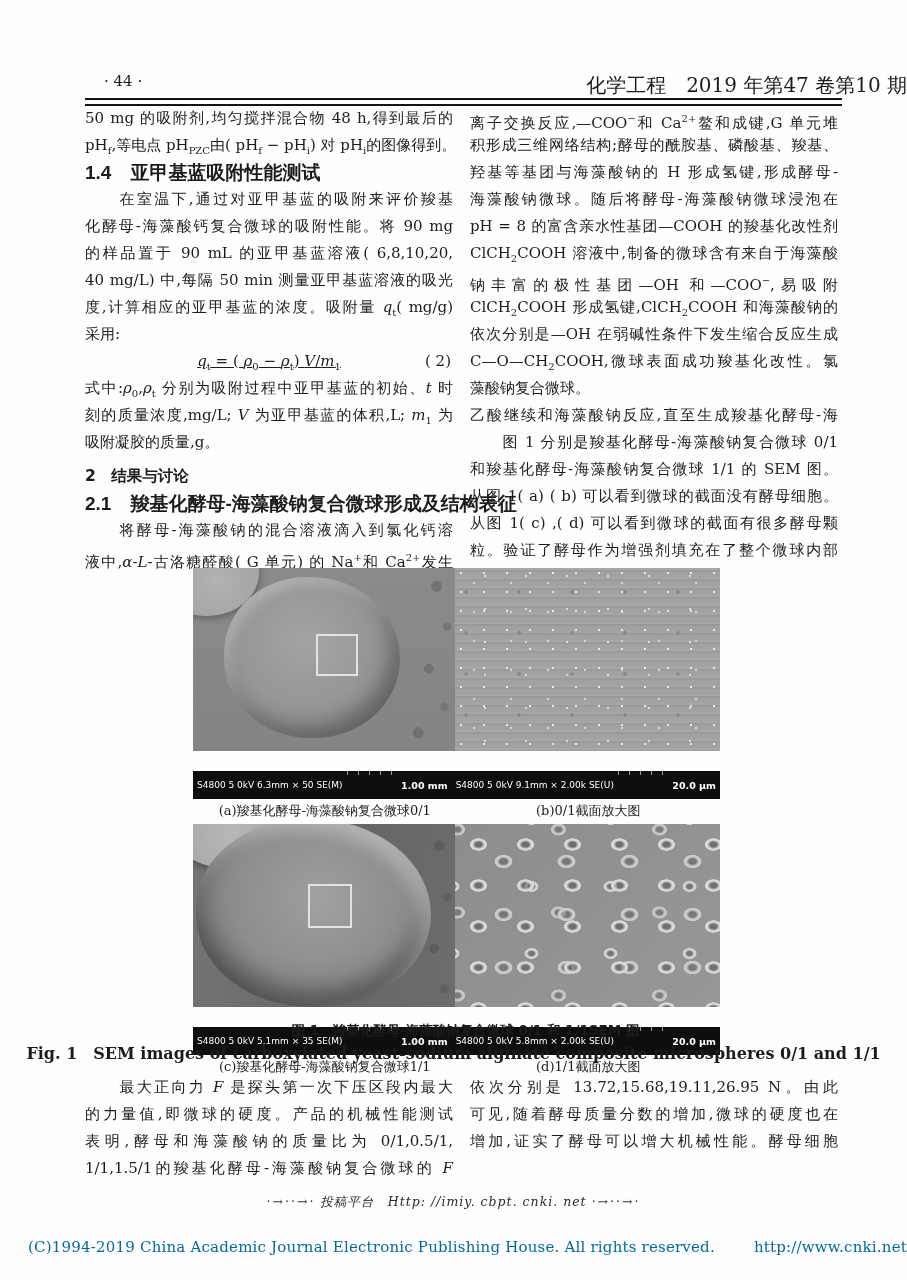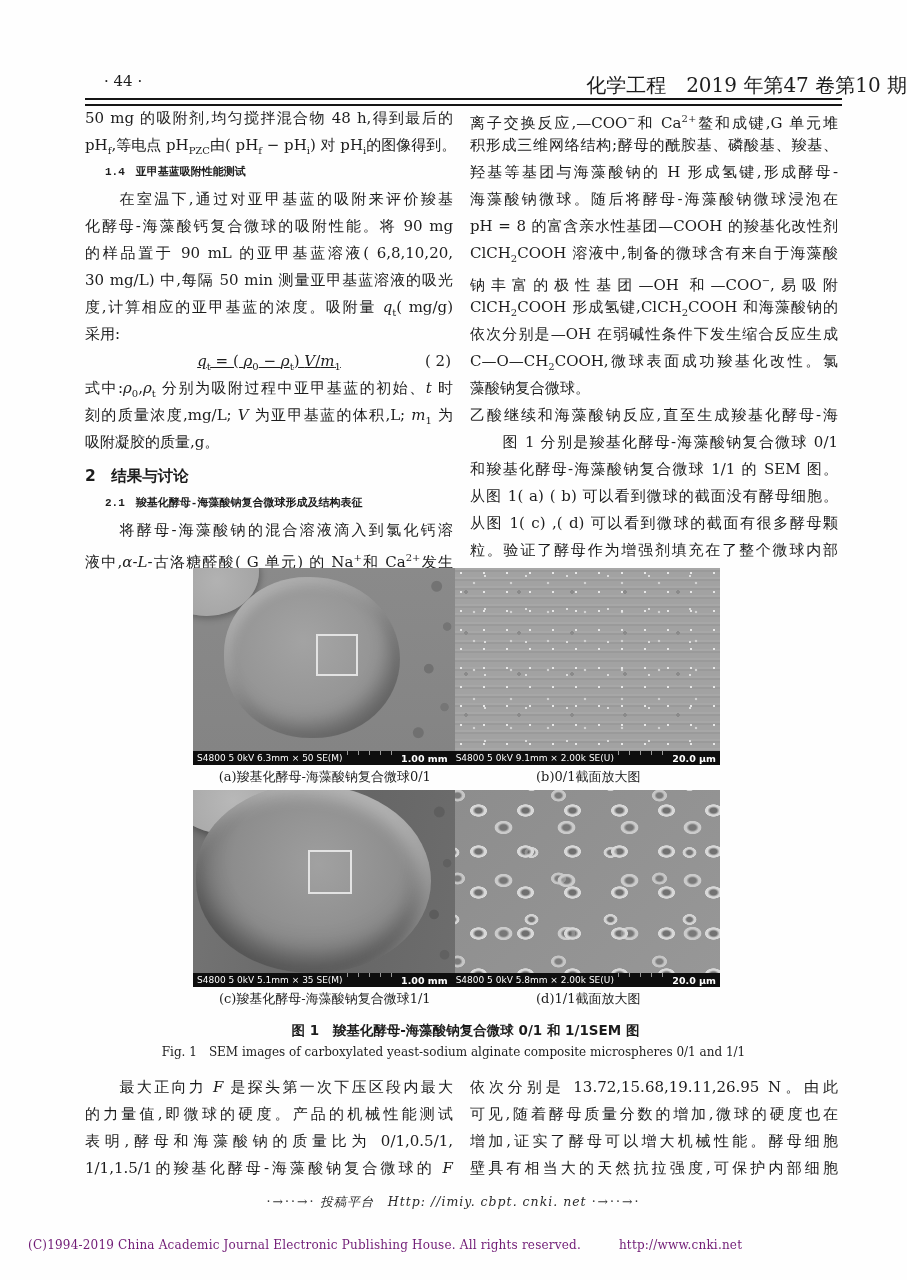--- a/index.html
+++ b/index.html
@@ -14,21 +14,21 @@
 
   
   .col{position:absolute;width:368px;}
   .col-tl{left:85px;top:105px;}
   .col-tr{left:470px;top:105px;}
   .col-bl{left:85px;top:1074px;}
   .col-br{left:470px;top:1074px;}
   .line{height:27px;line-height:27px;font-size:15px;text-align:justify;text-align-last:justify;
         white-space:nowrap;overflow:visible;}
   .line.s{text-align-last:left;}
-  .line.b{font-family:Liberation Mono, monospace;font-weight:bold;text-align-last:left;font-size:11px;margin-left:20px;}
+  .line.b{font-family:Liberation Sans, sans-serif;font-weight:bold;text-align-last:left;font-size:19px;}
   .line.h2{font-family:"DejaVu Sans","Liberation Sans",sans-serif;font-weight:bold;text-align-last:left;
            font-size:15.5px;margin-top:7px;}
   .line.formula{position:relative;text-align:center;text-align-last:center;text-decoration:underline;}
   .line.formula .fno{position:absolute;right:2px;top:0;}
   .line sub{font-size:10px;}
   .line sup{font-size:10px;}
 
   
   .figure{position:absolute;left:193px;top:568px;width:527px;}
   .sem-row{display:flex;height:183px;overflow:hidden;}
@@ -71,58 +71,58 @@
       box-shadow:inset -10px 10px 16px rgba(255,255,255,0.35), inset 0 -18px 26px rgba(0,0,0,0.35);}
   .partial-sphere{position:absolute;border-radius:50%;}
   .ps-a{left:-15%;top:-22%;width:40%;height:48%;
       background:radial-gradient(circle at 60% 60%, #b2b2b2, #9d9d9d 80%);box-shadow:2px 3px 6px rgba(0,0,0,0.25);}
   .ps-c{left:-10%;top:-28%;width:46%;height:52%;
       background:radial-gradient(circle at 55% 65%, #b8b8b8, #a2a2a2 80%);box-shadow:2px 4px 7px rgba(0,0,0,0.3);}
   .roi-square{position:absolute;border:2px solid #e3e3e3;background:rgba(255,255,255,0.03);}
   .roi-a{left:47%;top:36%;width:38px;height:38px;}
   .roi-c{left:44%;top:33%;width:40px;height:40px;}
 
-  .sem-bar{display:flex;align-items:center;height:14px;background:#0e0e0e;color:#ffffff;
-           font-family:"DejaVu Sans","Liberation Sans",sans-serif;font-size:9px;white-space:nowrap;}
+  .sem-bar{display:flex;align-items:center;height:28px;background:#0e0e0e;color:#ffffff;
+           font-family:"DejaVu Sans","Liberation Sans",sans-serif;font-size:9px;white-space:nowrap;margin-top:20px;}
   .sem-bar .lbl{padding:0 4px;}
   .sem-bar .scale{padding:0 4px;font-weight:bold;font-size:9.5px;}
   .sem-bar .ruler{flex:1;height:100%;min-width:10px;
       background-image:repeating-linear-gradient(to right, #9a9a9a 0 1px, transparent 1px 11px);
       background-size:100% 4px;background-repeat:no-repeat;background-position:center top;}
   .pcap-row{display:flex;height:25px;}
   .pcap{width:50%;text-align:center;font-size:13px;line-height:24px;}
 
   .figcap-zh{position:absolute;left:0;right:0;top:1022px;text-align:center;
       font-family:"DejaVu Sans","Liberation Sans",sans-serif;font-weight:bold;font-size:13.5px;padding-left:24px;}
-  .figcap-en{position:absolute;left:0;right:0;top:1044px;text-align:center;font-size:12px;}
+  .figcap-en{position:absolute;left:0;right:0;top:1044px;text-align:center;font-size:16px;font-weight:bold;}
 
   
   .submit-line{position:absolute;left:0;right:0;top:1194px;text-align:center;font-size:12.5px;
       font-style:italic;color:#2a2a2a;letter-spacing:1px;}
   .submit-line .deco{font-style:normal;letter-spacing:2px;color:#333;}
-  .copyright{position:absolute;left:28px;top:1238px;font-size:12px;color:#701a75;letter-spacing:0.2px;}
+  .copyright{position:absolute;left:28px;top:1238px;font-size:15px;color:#0369a1;letter-spacing:0.2px;}
   .copyright .url{margin-left:34px;}
 </style>
 </head>
 <body>
 
 <div class="page">
 
   <div class="pageno">· 44 ·</div>
   <div class="journal">化学工程　2019 年第47 卷第10 期</div>
   <div class="double-rule"></div>
 
   <div class="col col-tl">
       <div class="line">50 mg 的吸附剂,均匀搅拌混合物 48 h,得到最后的</div>
       <div class="line s">pH<sub>f</sub>,等电点 pH<sub>PZC</sub>由( pH<sub>f</sub> − pH<sub>i</sub>) 对 pH<sub>i</sub>的图像得到。</div>
       <div class="line b">1.4　亚甲基蓝吸附性能测试</div>
       <div class="line">　　在室温下,通过对亚甲基蓝的吸附来评价羧基</div>
       <div class="line">化酵母-海藻酸钙复合微球的吸附性能。将 90 mg</div>
       <div class="line">的样品置于 90 mL 的亚甲基蓝溶液( 6,8,10,20,</div>
-      <div class="line">30 mg/L) 中,每隔 50 min 测量亚甲基蓝溶液的吸光</div>
+      <div class="line">40 mg/L) 中,每隔 50 min 测量亚甲基蓝溶液的吸光</div>
       <div class="line">度,计算相应的亚甲基蓝的浓度。吸附量 <i>q</i><sub>t</sub>( mg/g)</div>
       <div class="line s">采用:</div>
       <div class="line formula"><span class="feq"><i>q</i><sub>t</sub> = ( <i>ρ</i><sub>0</sub> − <i>ρ</i><sub>t</sub>) <i>V</i>/<i>m</i><sub>1</sub></span><span class="fno">( 2)</span></div>
       <div class="line">式中:<i>ρ</i><sub>0</sub>,<i>ρ</i><sub>t</sub> 分别为吸附过程中亚甲基蓝的初始、<i>t</i> 时</div>
       <div class="line">刻的质量浓度,mg/L; <i>V</i> 为亚甲基蓝的体积,L; <i>m</i><sub>1</sub> 为</div>
       <div class="line s">吸附凝胶的质量,g。</div>
       <div class="line h2">2　结果与讨论</div>
       <div class="line b">2.1　羧基化酵母-海藻酸钠复合微球形成及结构表征</div>
       <div class="line">　　将酵母-海藻酸钠的混合溶液滴入到氯化钙溶</div>
       <div class="line">液中,<i>α</i>-<i>L</i>-古洛糖醛酸( G 单元) 的 Na<sup>+</sup>和 Ca<sup>2+</sup>发生</div>
@@ -198,21 +198,20 @@
   <div class="col col-bl">
       <div class="line">　　最大正向力 <i>F</i> 是探头第一次下压区段内最大</div>
       <div class="line">的力量值,即微球的硬度。产品的机械性能测试</div>
       <div class="line">表明,酵母和海藻酸钠的质量比为 0/1,0.5/1,</div>
       <div class="line">1/1,1.5/1的羧基化酵母-海藻酸钠复合微球的 <i>F</i></div>
     </div>
   <div class="col col-br">
       <div class="line">依次分别是 13.72,15.68,19.11,26.95 N。由此</div>
       <div class="line">可见,随着酵母质量分数的增加,微球的硬度也在</div>
       <div class="line">增加,证实了酵母可以增大机械性能。酵母细胞</div>
-      <div class="line">壁具有相当大的天然抗拉强度,可保护内部细胞</div>
     </div>
 
   <div class="submit-line">
     <span class="deco">·→··→·</span>
     <span>投稿平台　Http: //imiy. cbpt. cnki. net</span>
     <span class="deco">·→··→·</span>
   </div>
 
   <div class="copyright">
     <span>(C)1994-2019 China Academic Journal Electronic Publishing House. All rights reserved.</span>

